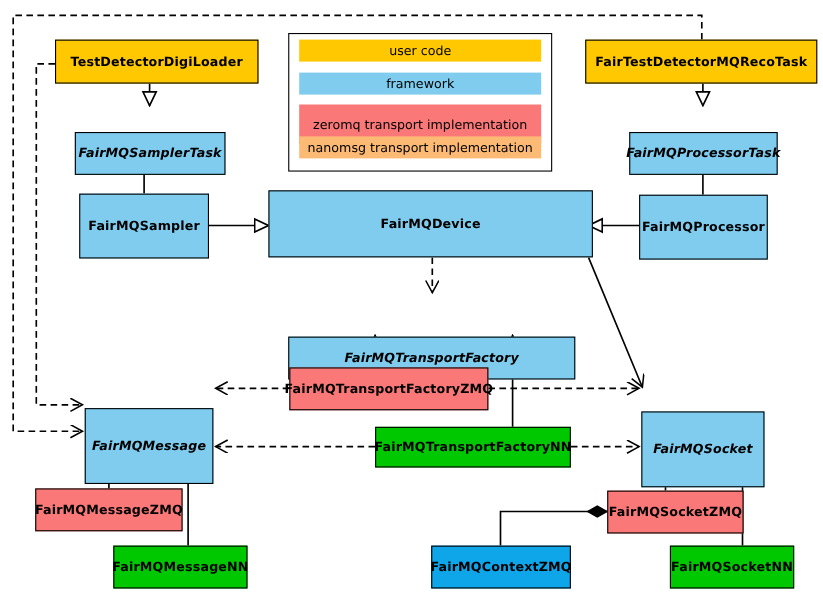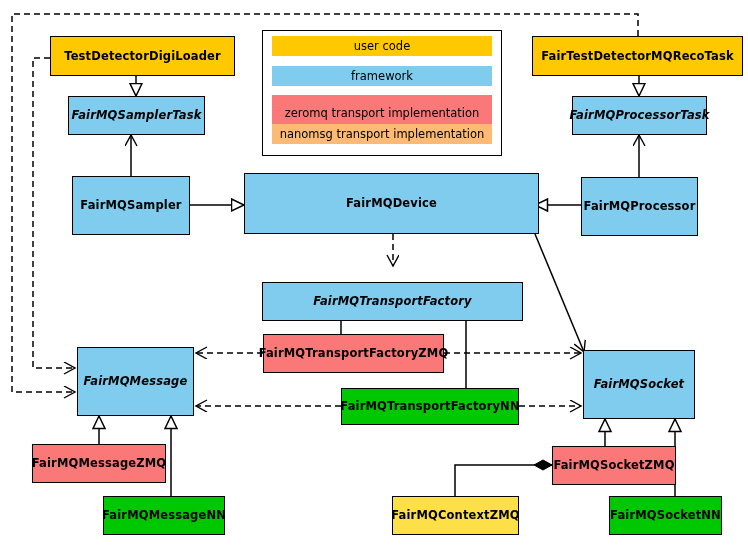--- a/index.html
+++ b/index.html
@@ -33,20 +33,21 @@
     font-size: 11.5px;
     font-weight: bold;
     color: #000000;
     letter-spacing: 0.15px;
     line-height: 1.1;
     z-index: 3;
   }
   .node.abstract {
     font-style: italic;
     font-weight: bold;
+    margin-top: 24px;
   }
   .legend-box {
     position: absolute;
     box-sizing: border-box;
     border: 1.6px solid #000000;
     background: #ffffff;
     z-index: 4;
   }
   .legend-row {
     position: absolute;
@@ -180,18 +181,18 @@
       </div>
       <div class="node abstract" style="left: 583px; top: 350px; width: 112px; height: 69px; background: rgb(127, 204, 238);">
         <span>FairMQSocket</span>
       </div>
       <div class="node" style="left: 552px; top: 446px; width: 124px; height: 39px; background: rgb(250, 120, 120);">
         <span>FairMQSocketZMQ</span>
       </div>
       <div class="node" style="left: 609px; top: 496px; width: 113px; height: 39px; background: rgb(0, 200, 0);">
         <span>FairMQSocketNN</span>
       </div>
-      <div class="node" style="left: 392px; top: 496px; width: 127px; height: 39px; background: #fde047;">
+      <div class="node" style="left: 392px; top: 496px; width: 127px; height: 39px; background: #0ea5e9;">
         <span>FairMQContextZMQ</span>
       </div>
     </div>
 
 </div>
 
 </body></html>

